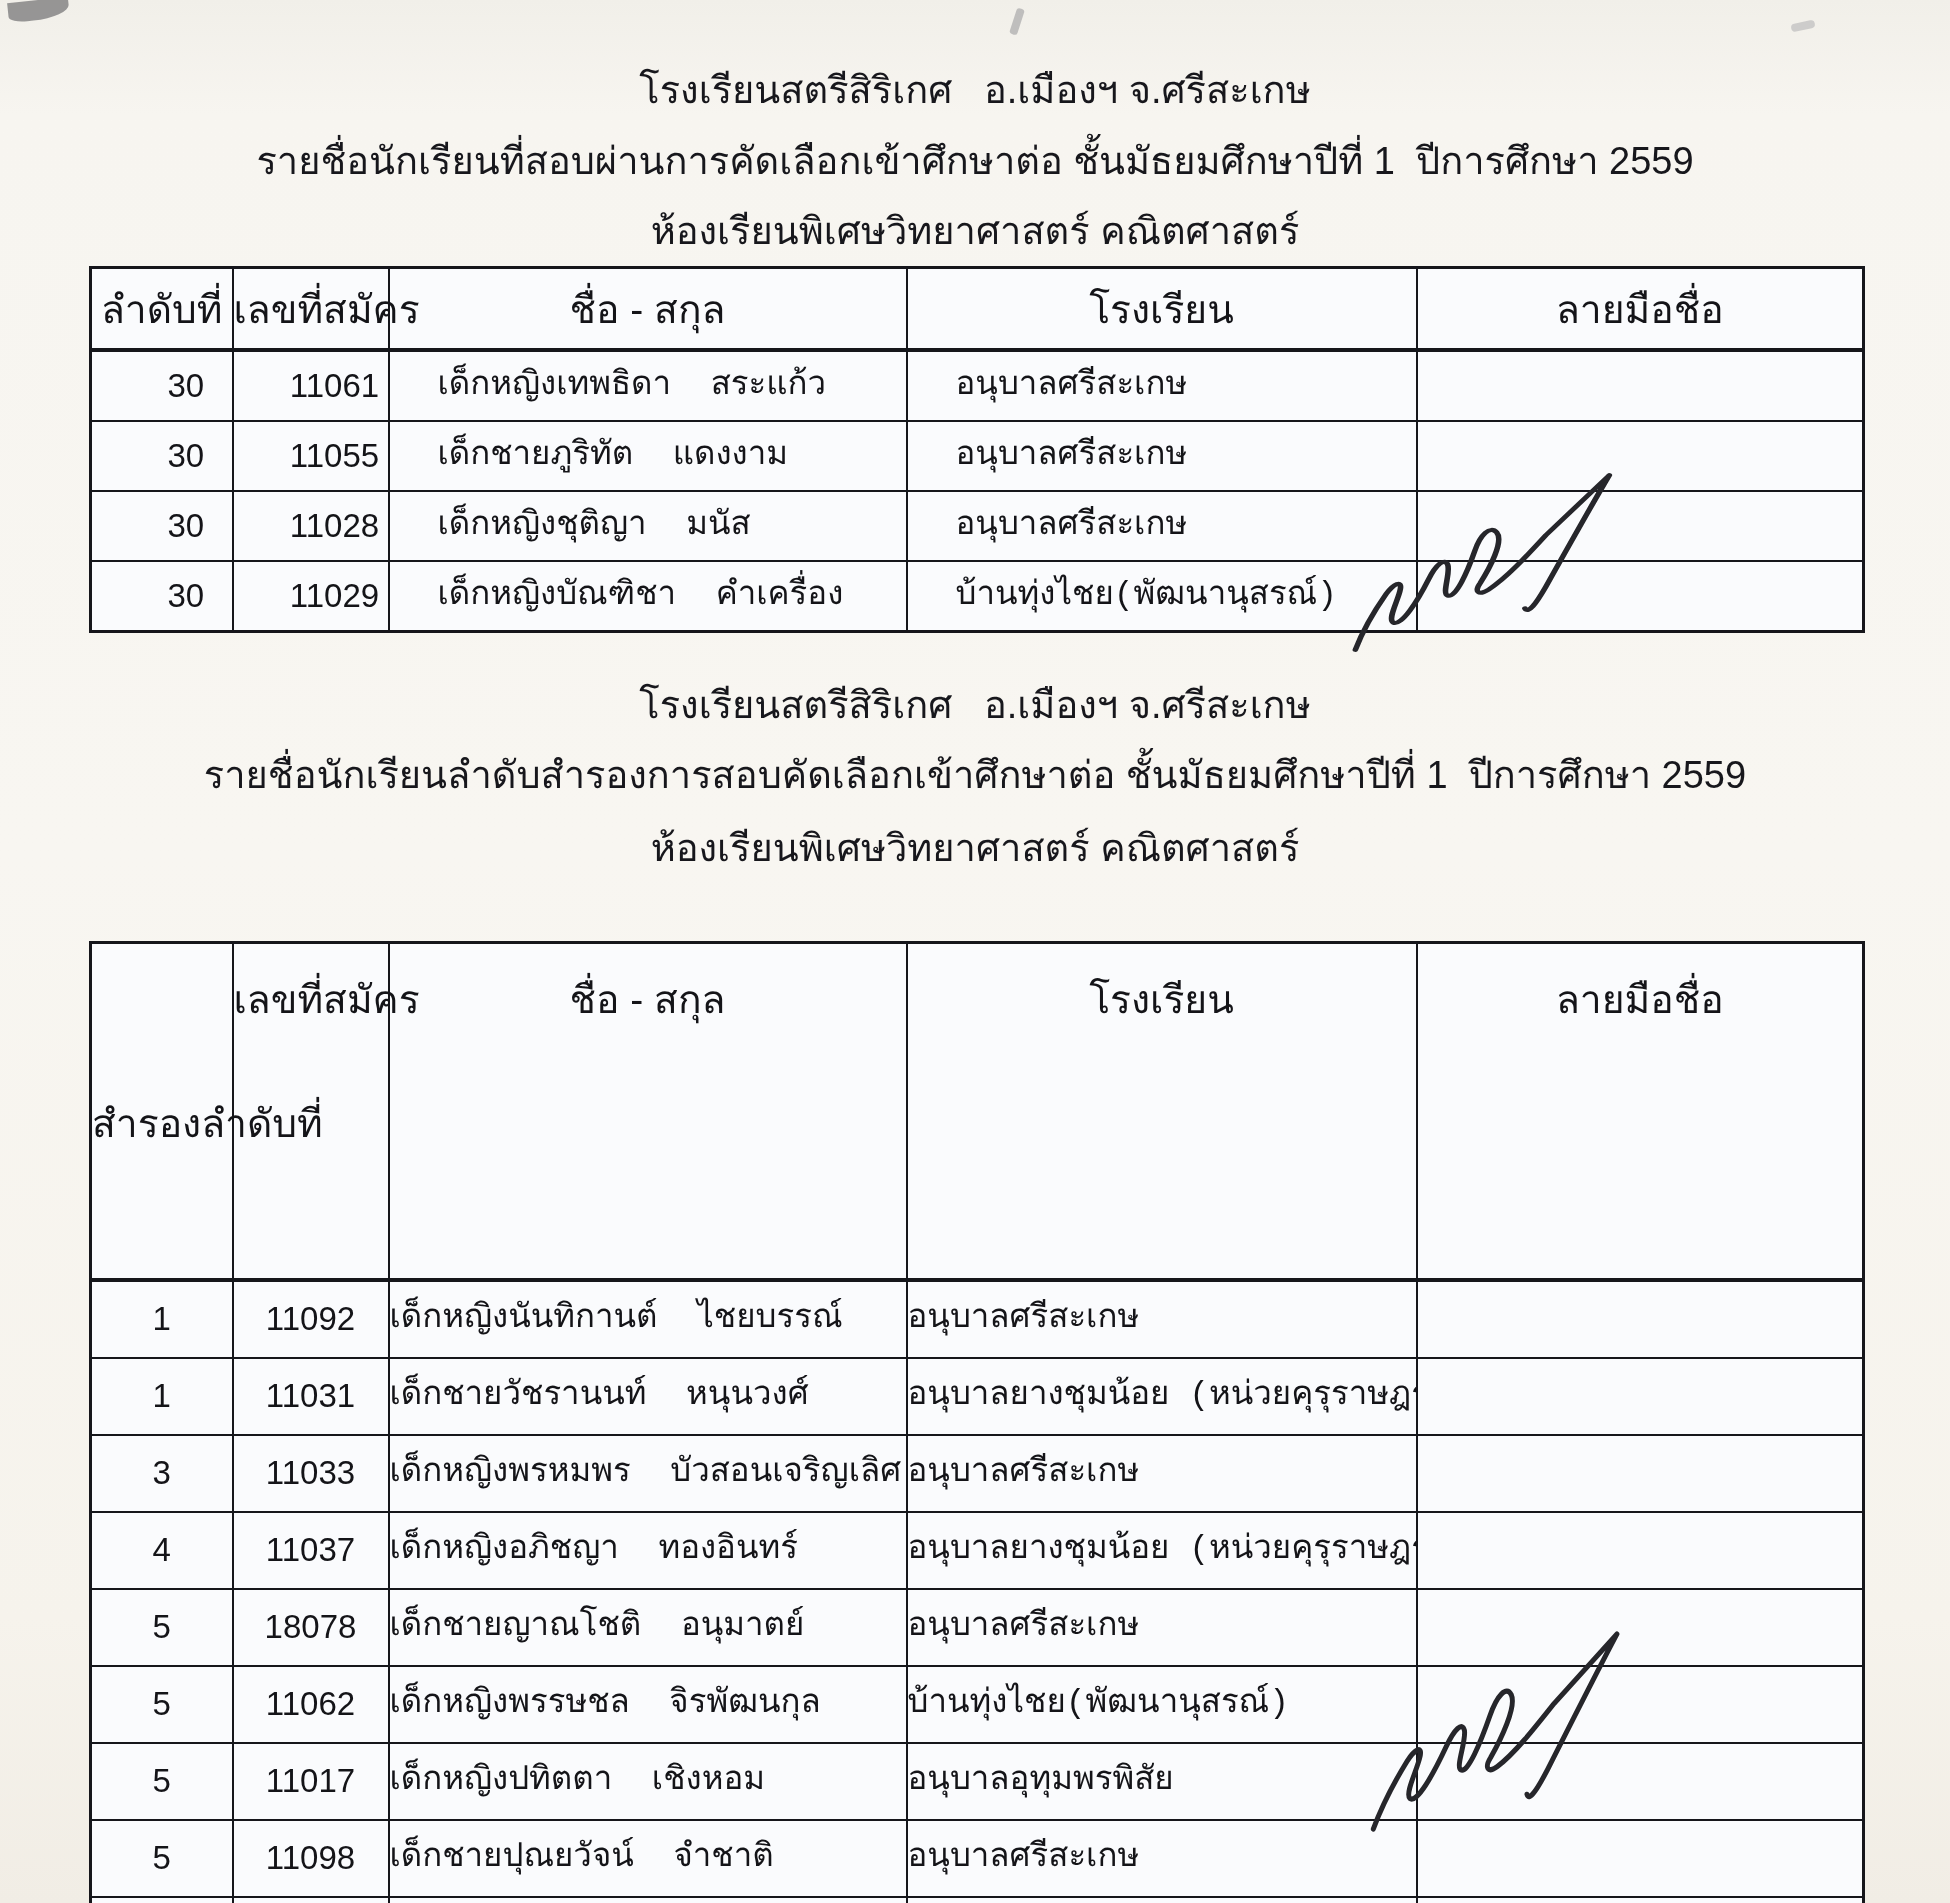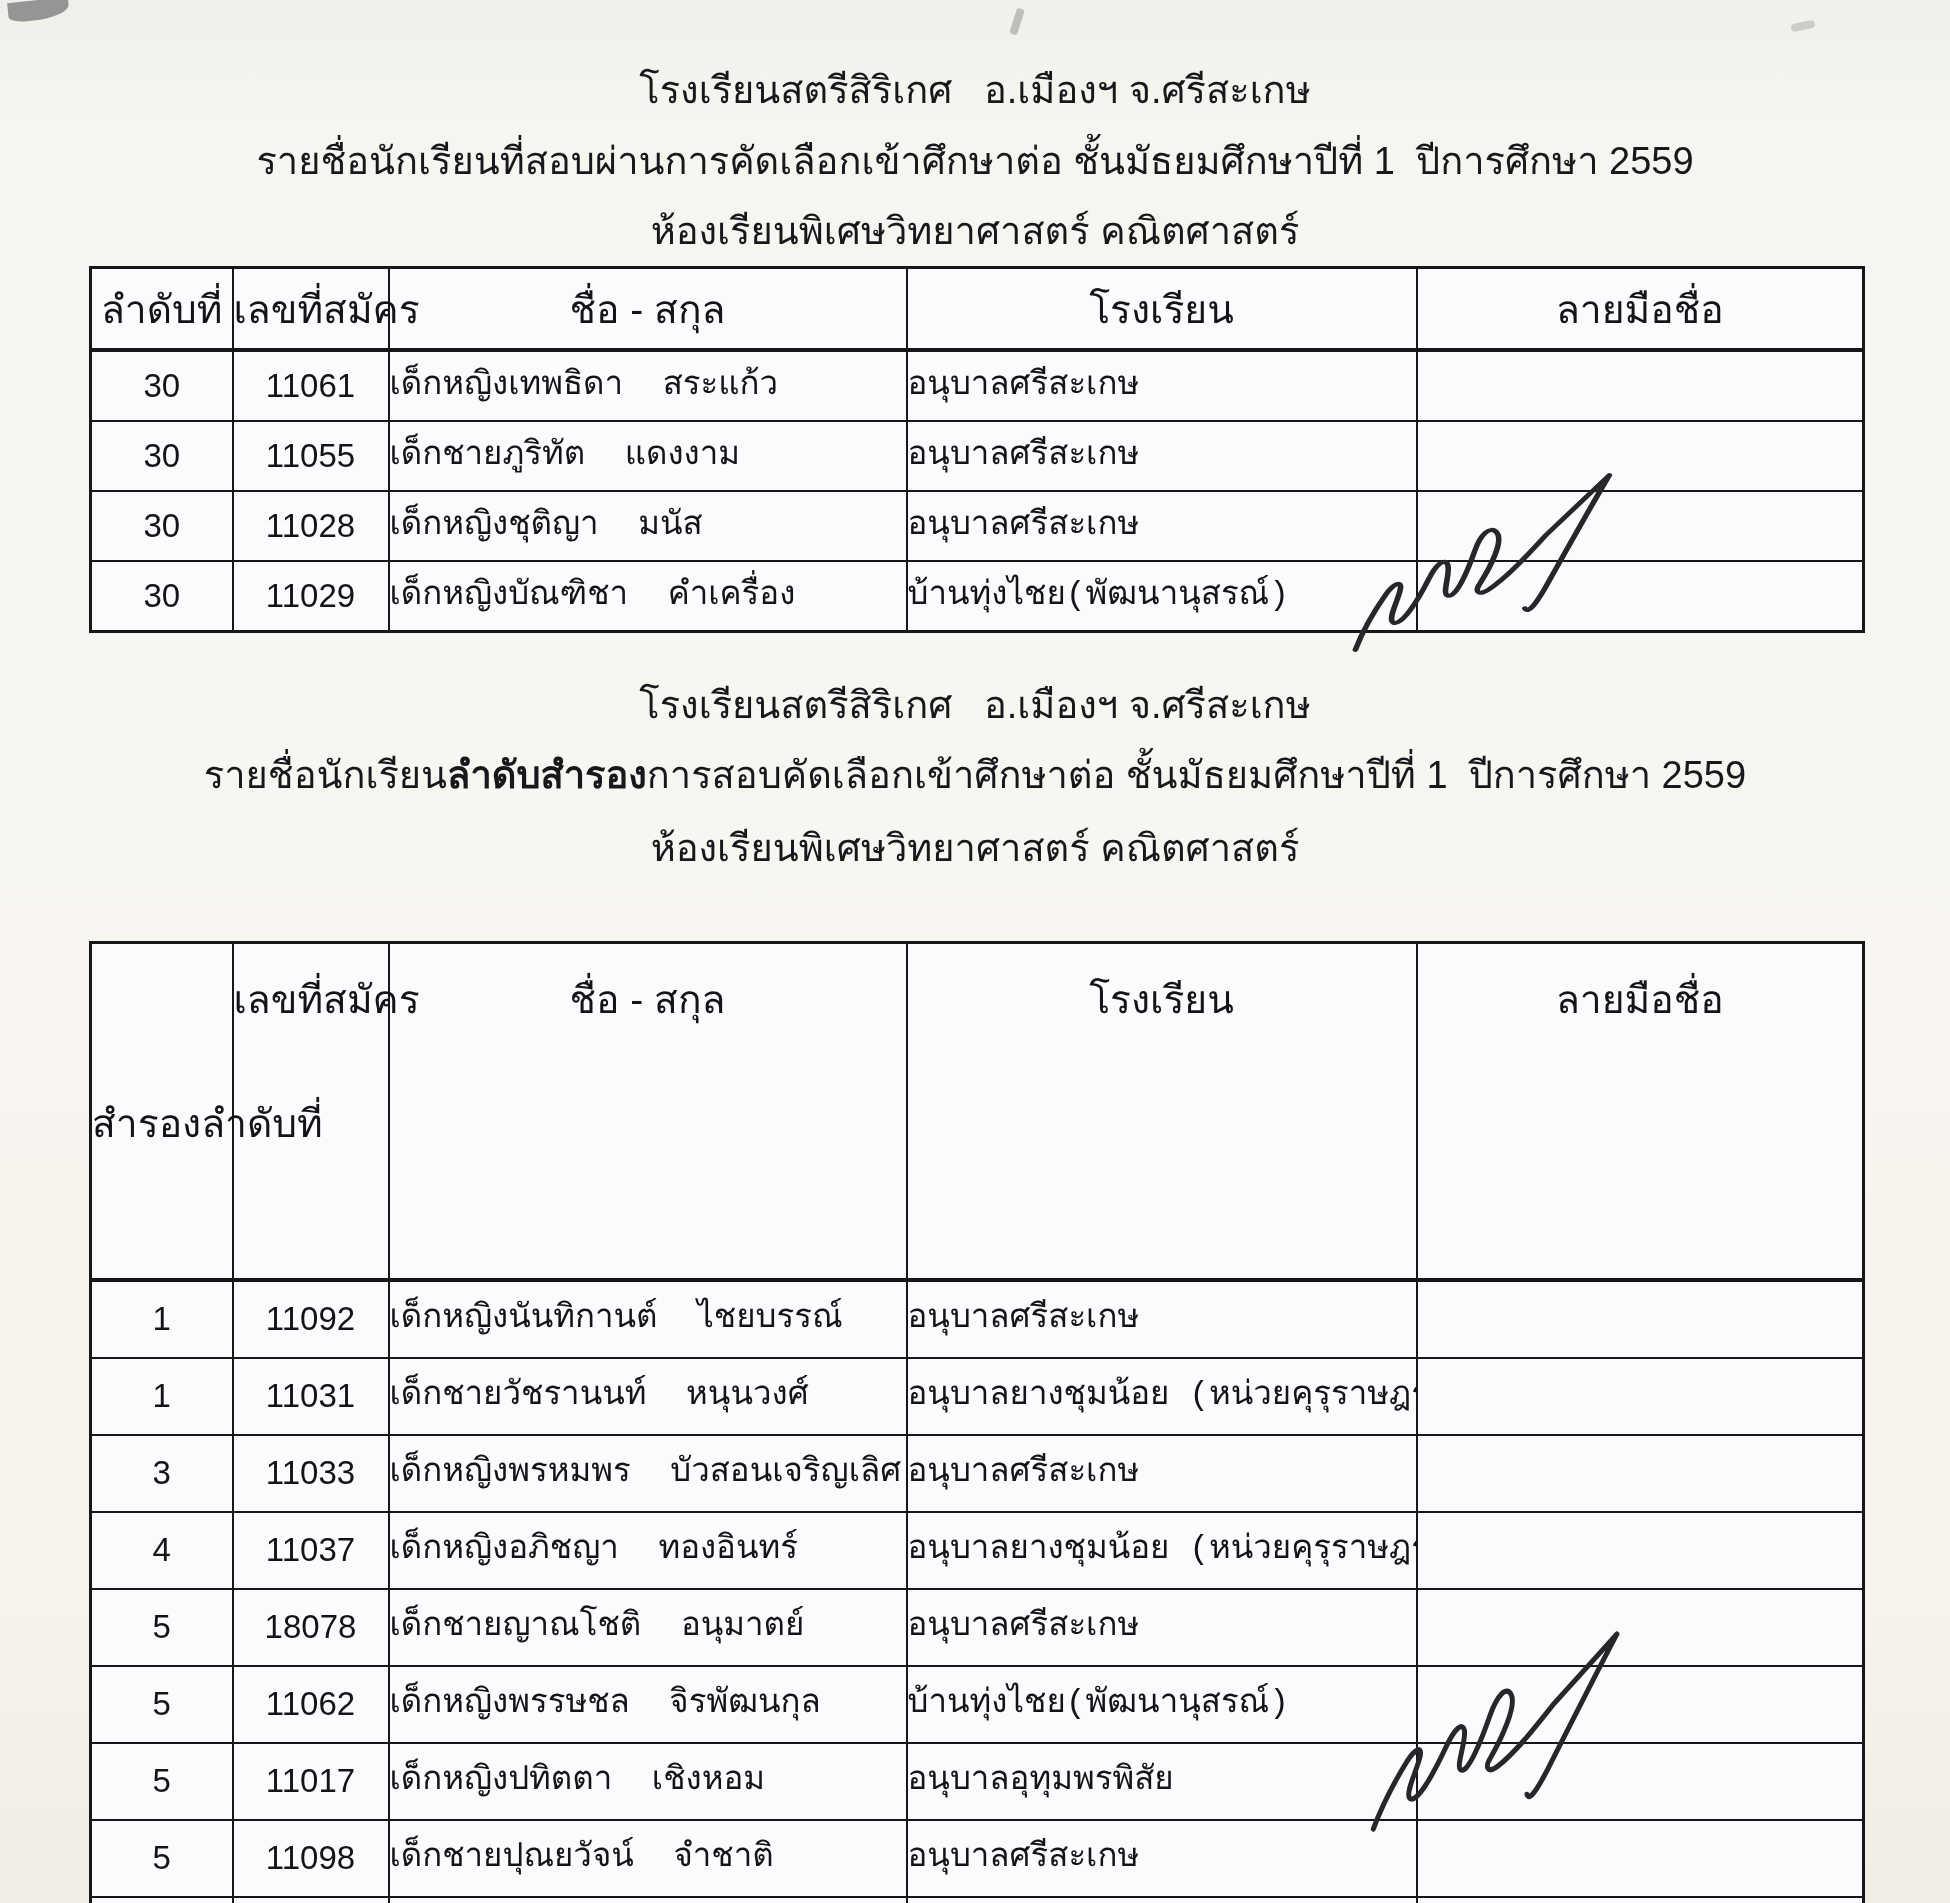--- a/index.html
+++ b/index.html
@@ -7,42 +7,42 @@
     width:1950px;height:1903px;position:relative;overflow:hidden;
     font-family:"Liberation Sans",sans-serif;
     color:#141418;
     background:linear-gradient(180deg,#f1efe9 0%,#f7f5f0 6%,#f8f6f1 45%,#f6f3ec 85%,#f1ede5 100%);
   }
   
   .title-line{
     position:absolute;left:0;right:0;text-align:center;
     font-size:38px;line-height:55px;white-space:pre;color:#17171c;
   }
-  .bold-seg{font-weight:700;}
+  .bold-seg{font-weight:400;}
   
   table.doc-table{
     position:absolute;left:89px;width:1773px;
     border-collapse:collapse;table-layout:fixed;
     background:#fafbfd;
   }
   table.doc-table,
   table.doc-table th,
   table.doc-table td{border:2.4px solid #16161b;}
   table.doc-table{border-width:3.1px;}
   table.doc-table thead th{
     font-weight:400;font-size:39px;text-align:center;vertical-align:middle;
     border-bottom-width:4.7px;white-space:pre;padding:0;
   }
   table.doc-table td{
     font-size:33px;line-height:1.25;vertical-align:middle;white-space:pre;
     overflow:hidden;padding:0;
   }
   #table1{top:266px;}
   #table1 thead th{height:79px;}
-  #table1 td{height:68px;}
+  #table1 td{height:68px;padding-left:48px;}
   #table2{top:941px;}
   #table2 thead th{height:161px;vertical-align:top;padding-top:23.6px;}
   #table2 td{height:75px;}
   .hdr-stack{
     display:flex;flex-direction:row;justify-content:space-between;
     height:134px;align-items:center;
   }
   td.cell-num,th.col-num{text-align:center;}
   td.cell-text{text-align:left;padding-left:11px;font-family:Liberation Mono, monospace;}
   

